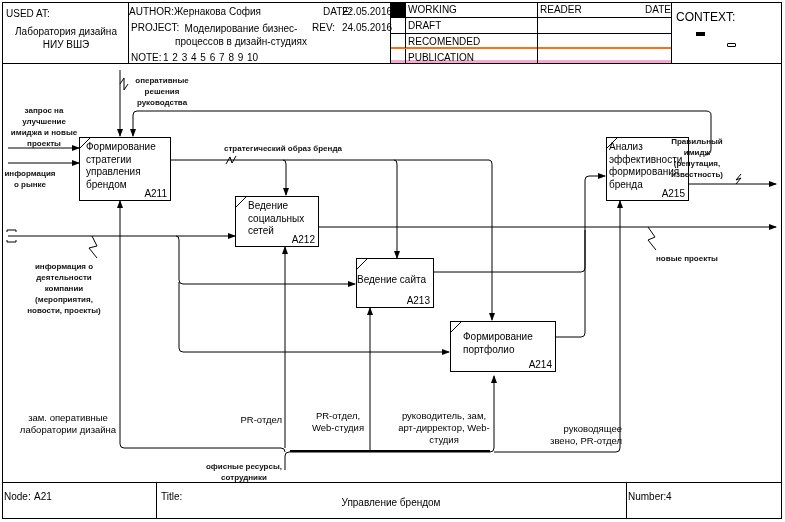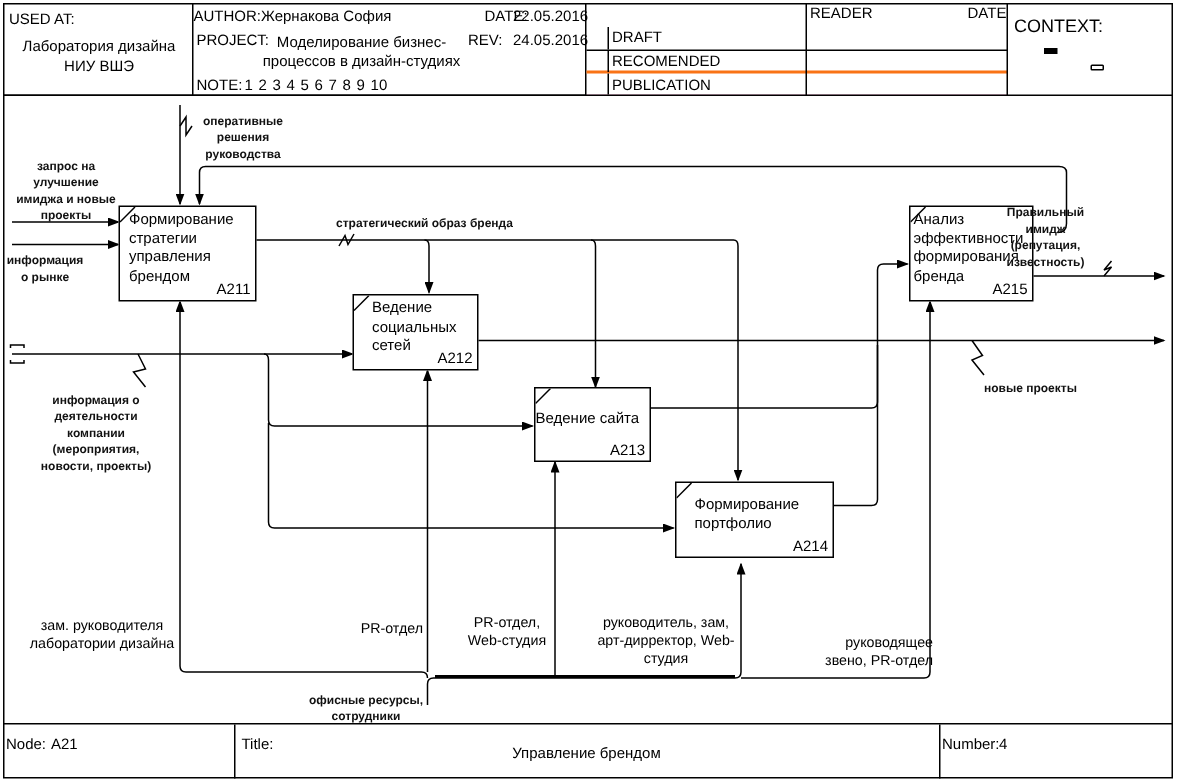--- a/index.html
+++ b/index.html
@@ -32,29 +32,33 @@
   <span class="t" style="left:213px;top:4px;">22.05.2016</span>
   <span class="t" style="left:2px;top:20px;">PROJECT:</span>
   <span class="tc" style="left:44px;top:20px;width:136px;line-height:13px;">Моделирование бизнес-процессов в дизайн-студиях</span>
   <span class="t" style="left:183px;top:20px;">REV:</span>
   <span class="t" style="left:213px;top:20px;">24.05.2016</span>
   <span class="t" style="left:2px;top:50px;">NOTE:</span>
   <span class="t" style="left:34px;top:50px;word-spacing:1px;">1 2 3 4 5 6 7 8 9 10</span>
 </div>
 
 <div style="position:absolute;left:391px;top:2px;width:281px;height:62px;">
+  <div style="position:absolute;left:0;top:0;width:281px;height:16px;border-bottom:1px solid #000;box-sizing:border-box;">
+    <span style="position:absolute;left:0;top:0;width:15px;height:15px;background:#000;"></span>
+    <span class="t" style="left:17px;top:2px;">WORKING</span>
+  </div>
   <div style="position:absolute;left:0;top:16px;width:281px;height:16px;border-bottom:1px solid #000;box-sizing:border-box;">
     <span style="position:absolute;left:0;top:0;width:15px;height:15px;border-right:1px solid #000;box-sizing:border-box;"></span>
     <span class="t" style="left:17px;top:2px;">DRAFT</span>
   </div>
   <div style="position:absolute;left:0;top:32px;width:281px;height:15px;border-bottom:2px solid #f97316;box-sizing:border-box;">
     <span style="position:absolute;left:0;top:0;width:15px;height:14px;border-right:1px solid #000;box-sizing:border-box;"></span>
     <span class="t" style="left:17px;top:2px;">RECOMENDED</span>
   </div>
-  <div style="position:absolute;left:0;top:47px;width:281px;height:15px;border-bottom:1px solid #f9a8d4;box-sizing:border-box;">
+  <div style="position:absolute;left:0;top:47px;width:281px;height:15px;border-bottom:4px solid #f9a8d4;box-sizing:border-box;">
     <span style="position:absolute;left:0;top:0;width:15px;height:14px;border-right:1px solid #000;box-sizing:border-box;"></span>
     <span class="t" style="left:17px;top:3px;">PUBLICATION</span>
   </div>
   <div style="position:absolute;left:146px;top:0;width:1px;height:62px;background:#000;"></div>
   <span class="t" style="left:149px;top:2px;">READER</span>
   <span class="t" style="left:254px;top:2px;">DATE</span>
   <div style="position:absolute;left:280px;top:0;width:1px;height:62px;background:#000;"></div>
 </div>
 <div style="position:absolute;left:672px;top:2px;width:110px;height:62px;">
   <span class="t" style="left:4px;top:8px;font-size:12px;">CONTEXT:</span>
@@ -148,21 +152,21 @@
 </div>
 
 <span class="lbl" style="left:122px;top:75px;width:80px;text-align:center;">оперативные решения руководства</span>
 <span class="lbl" style="left:8px;top:105px;width:72px;">запрос на улучшение имиджа и новые проекты</span>
 <span class="lbl" style="left:4px;top:168px;width:52px;">информация о рынке</span>
 <span class="lbl" style="left:224px;top:143px;white-space:nowrap;">стратегический образ бренда</span>
 <span class="lbl" style="left:18px;top:261px;width:92px;">информация о деятельности компании (мероприятия, новости, проекты)</span>
 <span class="lbl" style="left:667px;top:136px;width:60px;text-align:center;">Правильный имидж (репутация, известность)</span>
 <span class="lbl" style="left:656px;top:253px;white-space:nowrap;">новые проекты</span>
 <span class="lbl" style="left:204px;top:461px;width:80px;">офисные ресурсы, сотрудники</span>
-<span class="lbln" style="left:18px;top:412px;width:100px;">зам. руководителя лаборатории дизайна</span>
+<span class="lbln" style="left:18px;top:412px;width:100px;">зам. оперативные лаборатории дизайна</span>
 <span class="lbln" style="left:234px;top:414px;width:48px;text-align:right;">PR-отдел</span>
 <span class="lbln" style="left:308px;top:410px;width:60px;">PR-отдел, Web-студия</span>
 <span class="lbln" style="left:396px;top:410px;width:96px;">руководитель, зам, арт-дирректор, Web-студия</span>
 <span class="lbln" style="left:548px;top:423px;width:74px;text-align:right;">руководящее звено, PR-отдел</span>
 
 <div style="position:absolute;left:2px;top:482px;width:780px;height:37px;border-top:1px solid #000;box-sizing:border-box;">
   <span class="t" style="left:2px;top:8px;">Node:</span>
   <span class="t" style="left:32px;top:8px;">A21</span>
   <div style="position:absolute;left:154px;top:0;width:1px;height:36px;background:#000;"></div>
   <span class="t" style="left:159px;top:8px;">Title:</span>

